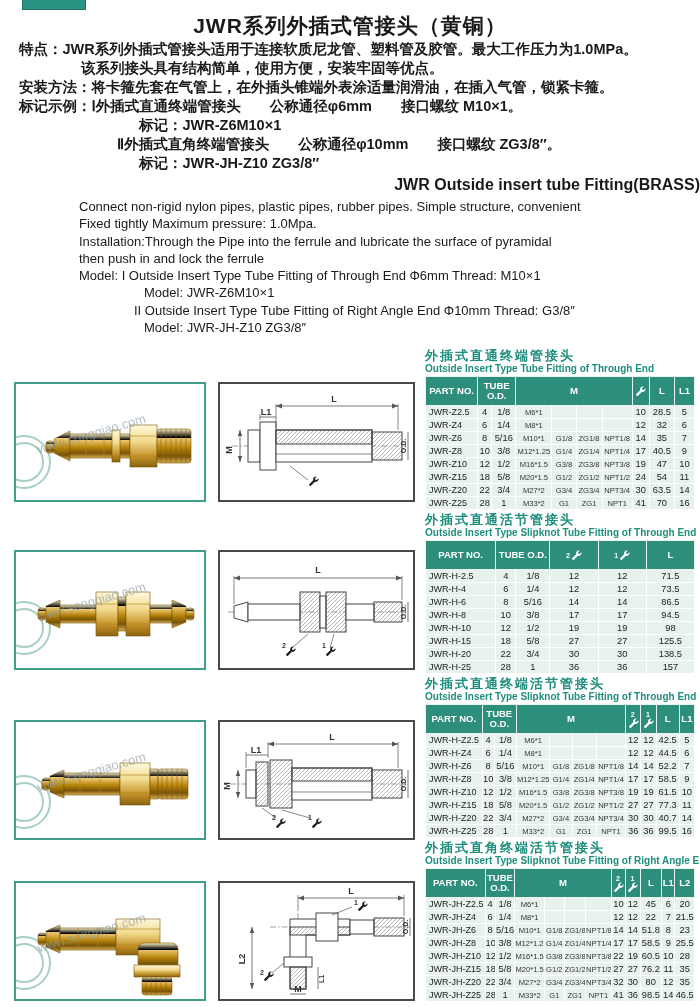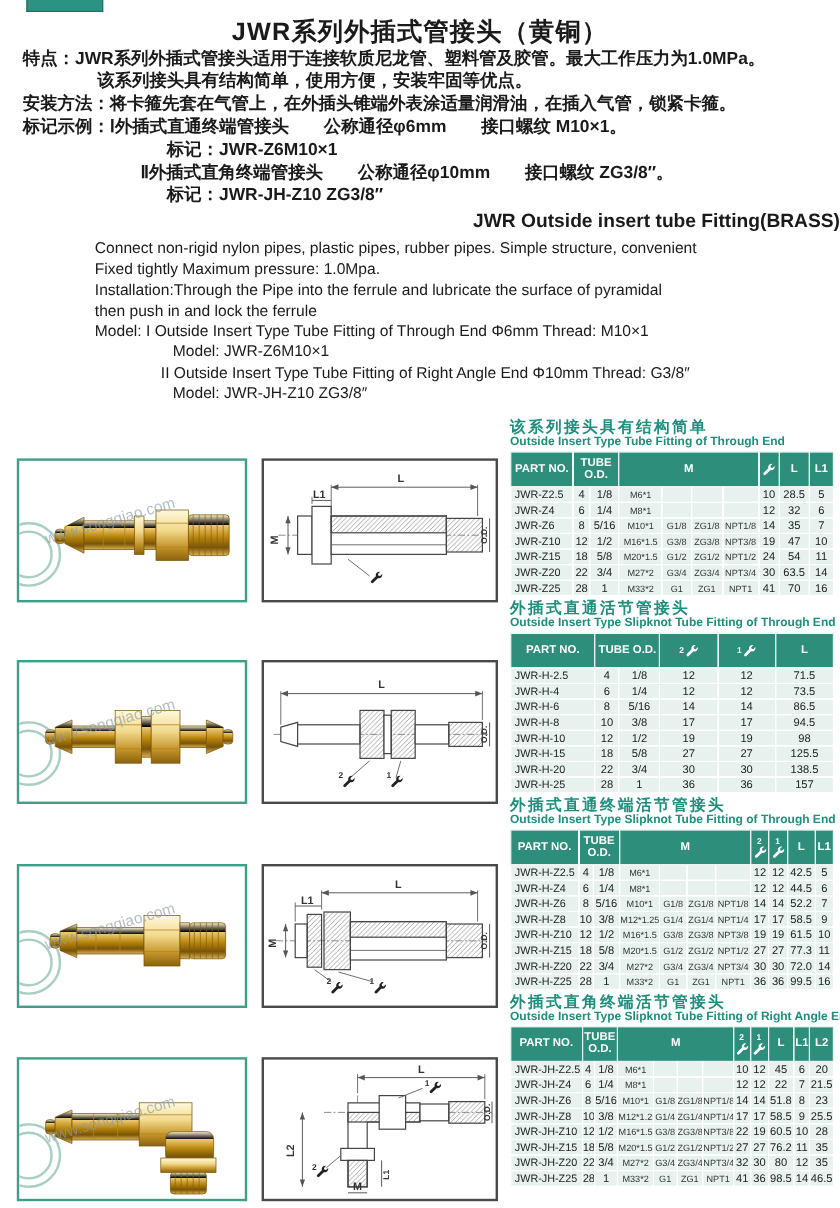--- a/index.html
+++ b/index.html
@@ -334,21 +334,21 @@
             <line class="ln" x1="64" y1="80" x2="52" y2="90"></line>
             <text class="stx" x="40" y="92">2</text>
             <use href="#wrench" xlink:href="#wrench" x="43" y="88" width="11" height="11" fill="#222"></use>
           </svg>
         </div>
       </div>
     </div>
 
     <div class="right-col">
       <div class="tblock">
-        <div class="tbl-title-zh">该系列接头具有结构简单</div>
+        <div class="tbl-title-zh">外插式直通终端管接头</div>
         <div class="tbl-title-en">Outside Insert Type Tube Fitting of Through End</div>
         <table class="spec t1">
             <colgroup>
               <col style="width: 52px;">
               <col style="width: 14px;">
               <col style="width: 24px;">
               <col style="width: 36px;">
               <col style="width: 24px;">
               <col style="width: 26px;">
               <col style="width: 30px;">
@@ -397,20 +397,32 @@
                 <td class="pn">JWR-Z6</td>
                 <td>8</td>
                 <td>5/16</td>
                 <td class="m">M10*1</td>
                 <td class="m">G1/8</td>
                 <td class="m">ZG1/8</td>
                 <td class="m">NPT1/8</td>
                 <td>14</td>
                 <td>35</td>
                 <td>7</td>
+              </tr>
+              <tr>
+                <td class="pn">JWR-Z8</td>
+                <td>10</td>
+                <td>3/8</td>
+                <td class="m">M12*1.25</td>
+                <td class="m">G1/4</td>
+                <td class="m">ZG1/4</td>
+                <td class="m">NPT1/4</td>
+                <td>17</td>
+                <td>40.5</td>
+                <td>9</td>
               </tr>
               <tr>
                 <td class="pn">JWR-Z10</td>
                 <td>12</td>
                 <td>1/2</td>
                 <td class="m">M16*1.5</td>
                 <td class="m">G3/8</td>
                 <td class="m">ZG3/8</td>
                 <td class="m">NPT3/8</td>
                 <td>19</td>
@@ -663,21 +675,21 @@
               <tr>
                 <td class="pn">JWR-H-Z20</td>
                 <td>22</td>
                 <td>3/4</td>
                 <td class="m">M27*2</td>
                 <td class="m">G3/4</td>
                 <td class="m">ZG3/4</td>
                 <td class="m">NPT3/4</td>
                 <td>30</td>
                 <td>30</td>
-                <td>72.0</td>
+                <td>40.7</td>
                 <td>14</td>
               </tr>
               <tr>
                 <td class="pn">JWR-H-Z25</td>
                 <td>28</td>
                 <td>1</td>
                 <td class="m">M33*2</td>
                 <td class="m">G1</td>
                 <td class="m">ZG1</td>
                 <td class="m">NPT1</td>

